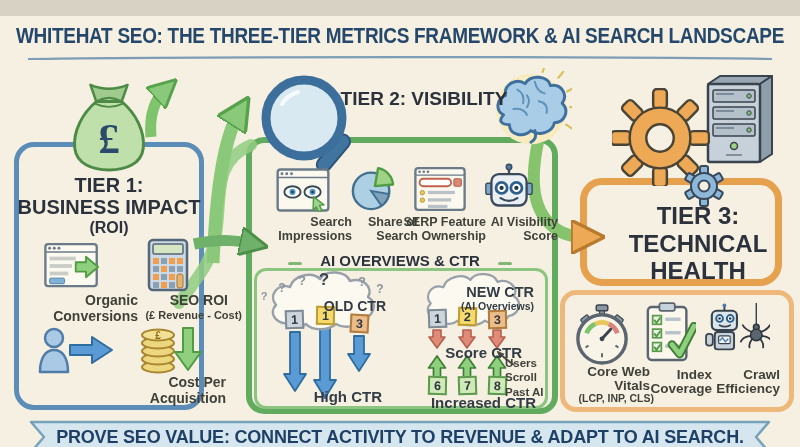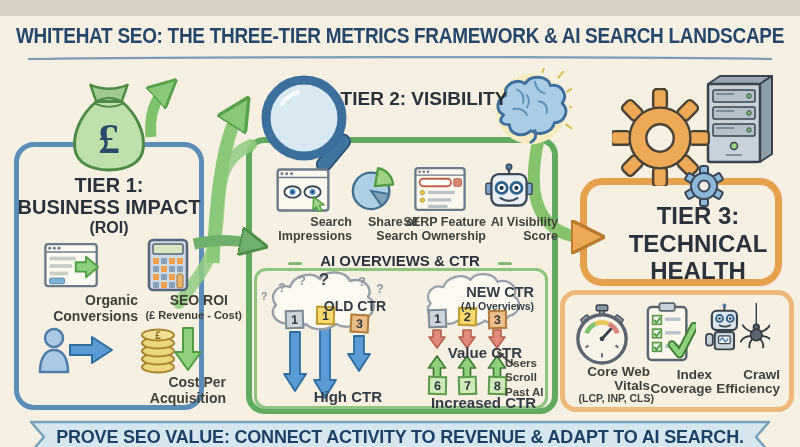--- a/index.html
+++ b/index.html
@@ -258,21 +258,21 @@
 
   <svg class="abs cloud" style="left:414px;top:255px" width="120" height="56" viewBox="0 0 120 62">
     <path d="M26,54 C12,56 4,44 12,36 C4,26 14,14 26,18 C30,6 48,2 56,10 C62,0 82,2 86,12 C98,8 110,18 104,28 C114,34 110,48 98,50 C94,58 80,60 72,55 C64,62 48,62 42,55 C36,60 28,60 26,54 Z" fill="#fcf9f0" stroke="#98a1a9" stroke-width="2.5" stroke-linejoin="round"></path>
   </svg>
   <div class="abs lbl" style="left:414px;top:268px;width:120px;font-size:14.5px;color:#333c44">NEW CTR</div>
   <div class="abs lbl" style="left:414px;top:285px;width:120px;font-size:10.5px;color:#333c44">(AI Overviews)</div>
 
   <div class="rank rk-gray" style="left:428px;top:293px;transform:rotate(-2deg)">1</div>
   <div class="rank rk-yellow" style="left:458px;top:291px;transform:rotate(2deg)">2</div>
   <div class="rank rk-orange" style="left:488px;top:294px;transform:rotate(-1deg)">3</div>
-  <div class="abs lbl" style="left:406px;top:329px;width:116px;font-size:15px;color:#333c44">Value CTR</div>
+  <div class="abs lbl" style="left:406px;top:329px;width:116px;font-size:15px;color:#333c44">Score CTR</div>
 
   <div class="rank rk-green" style="left:428px;top:360px;transform:rotate(1deg)">6</div>
   <div class="rank rk-green" style="left:458px;top:360px;transform:rotate(-2deg)">7</div>
   <div class="rank rk-green" style="left:488px;top:360px;transform:rotate(2deg)">8</div>
   <div class="abs lbl" style="left:396px;top:379px;width:140px;font-size:15px;color:#333c44">Increased CTR</div>
 
   <div class="abs lbl" style="left:505px;top:340px;width:46px;font-size:11.5px;text-align:left;line-height:1.25">Users
 Scroll
 Past AI</div>
 

